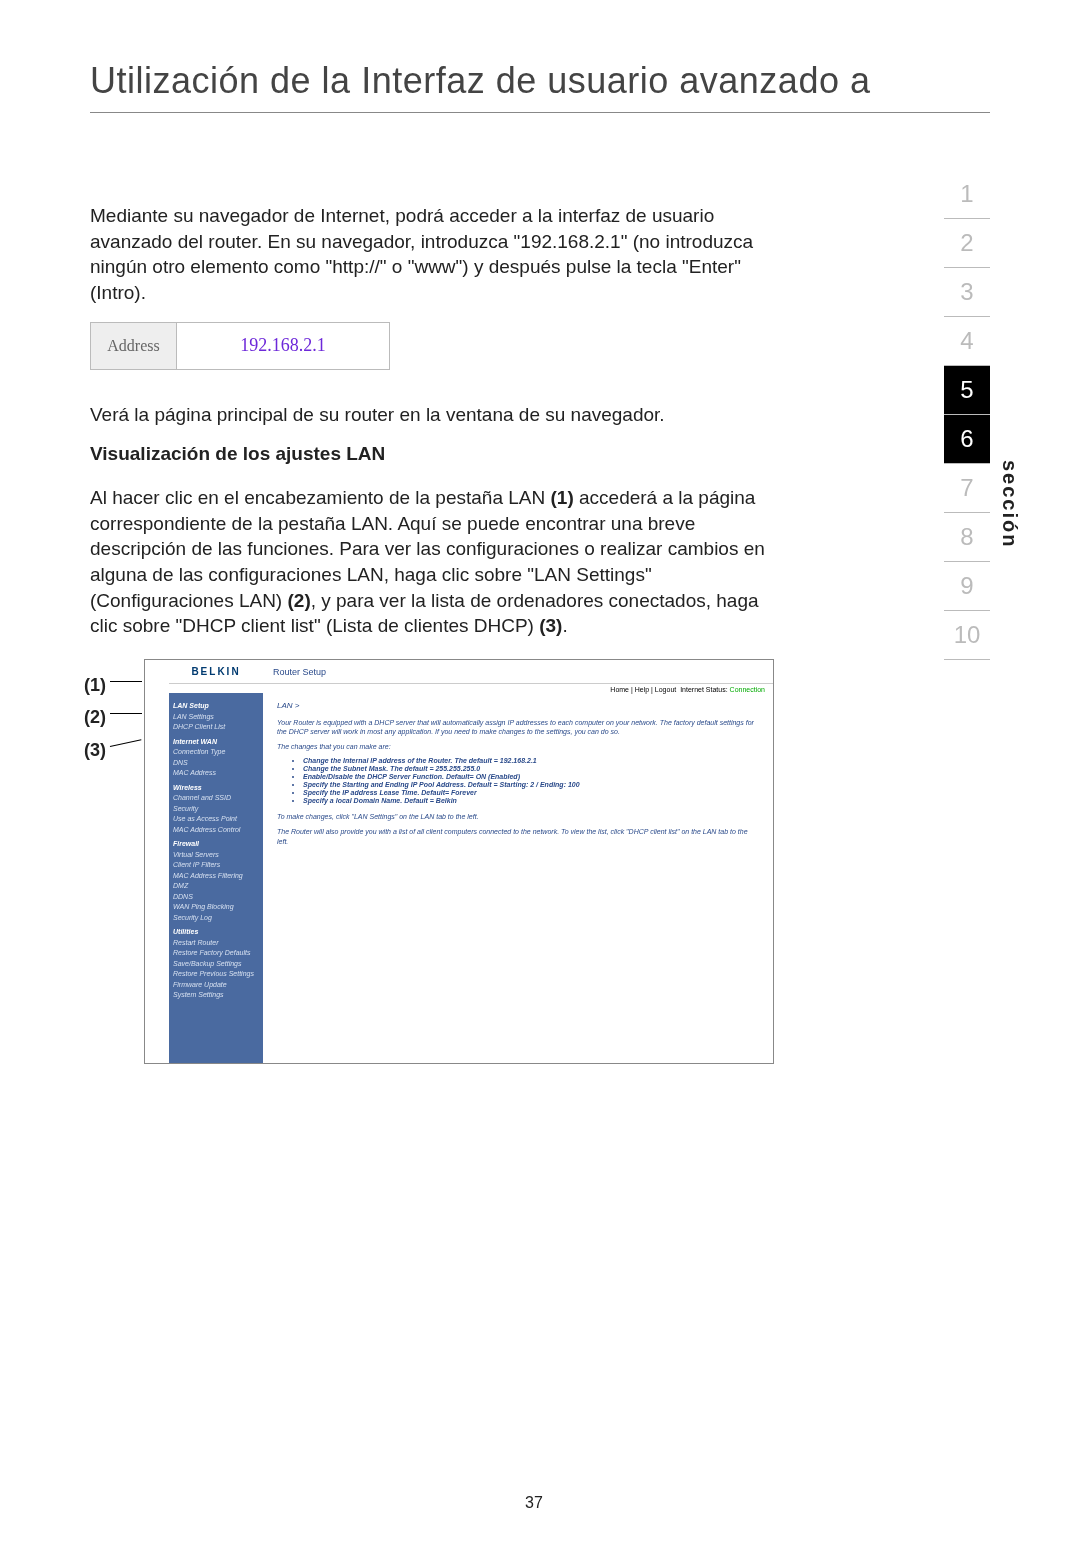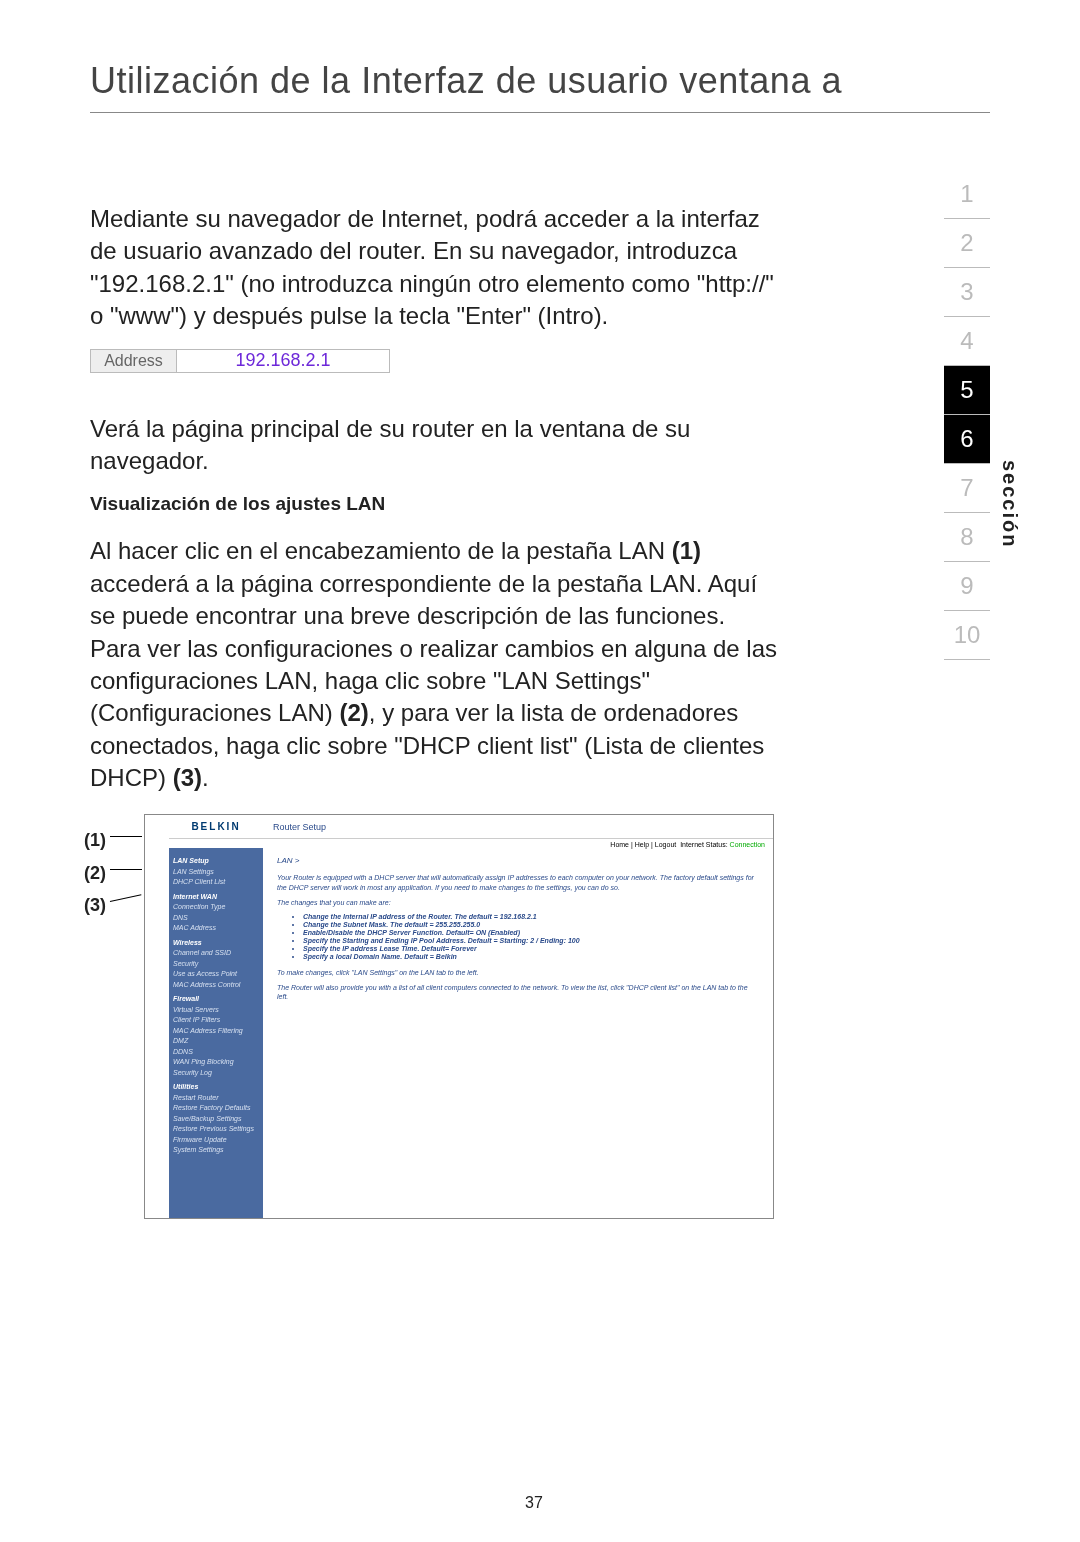--- a/index.html
+++ b/index.html
@@ -21,33 +21,33 @@
     font-size: 36px;
     font-weight: 300;
     letter-spacing: 0.5px;
     color: #444;
     padding-bottom: 10px;
     border-bottom: 1px solid #888;
     margin-bottom: 90px;
     font-family: "Helvetica Neue", Arial, sans-serif;
   }
   .body-text {
-    font-size: 24px;
+    font-size: 19px;
     line-height: 1.35;
     max-width: 690px;
     margin-bottom: 16px;
     margin-top: 20px;
   }
   .address-bar {
     display: flex;
     width: 300px;
-    height: 24px;
+    height: 48px;
     border: 1px solid #bbb;
-    margin: 10px 0 40px 0;
-    font-family: Liberation Sans, sans-serif;
+    margin: 10px 0 32px 0;
+    font-family: Liberation Serif, serif;
   }
   .address-label {
     background: #eee;
     width: 86px;
     display: flex;
     align-items: center;
     justify-content: center;
     font-size: 16px;
     color: #666;
     border-right: 1px solid #bbb;
@@ -191,21 +191,21 @@
     left: 0; right: 12px;
     text-align: center;
     font-size: 16px;
     color: #222;
   }
 </style>
 </head>
 <body>
 
 <div class="page">
-  <h1 class="title">Utilización de la Interfaz de usuario ventana a</h1>
+  <h1 class="title">Utilización de la Interfaz de usuario avanzado a</h1>
 
   <p class="body-text">Mediante su navegador de Internet, podrá acceder a la interfaz de usuario avanzado del router. En su navegador, introduzca "192.168.2.1" (no introduzca ningún otro elemento como "http://" o "www") y después pulse la tecla "Enter" (Intro).</p>
 
   <div class="address-bar">
     <div class="address-label">Address</div>
     <div class="address-value">192.168.2.1</div>
   </div>
 
   <p class="body-text">Verá la página principal de su router en la ventana de su navegador.</p>
 

